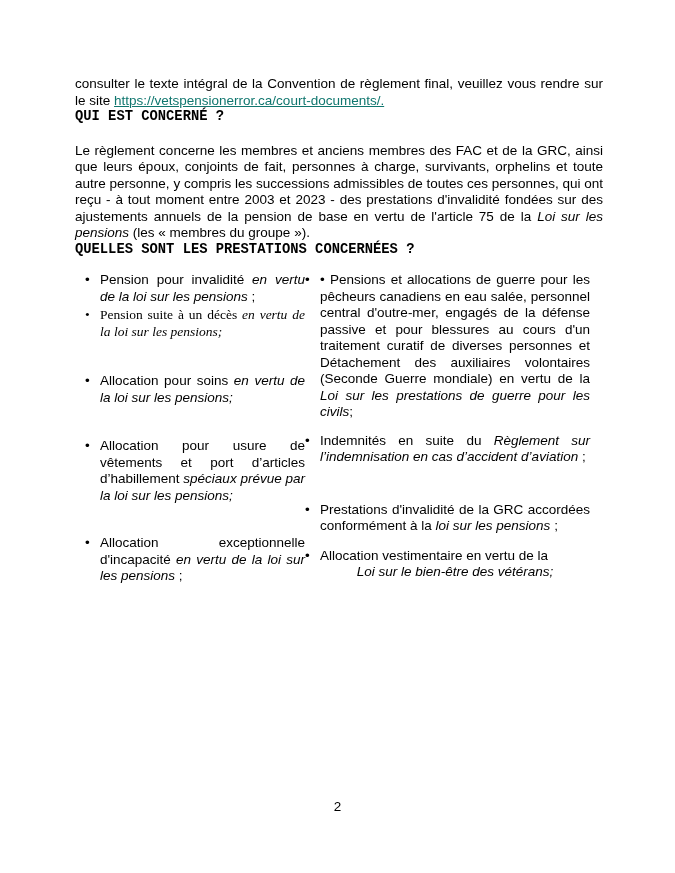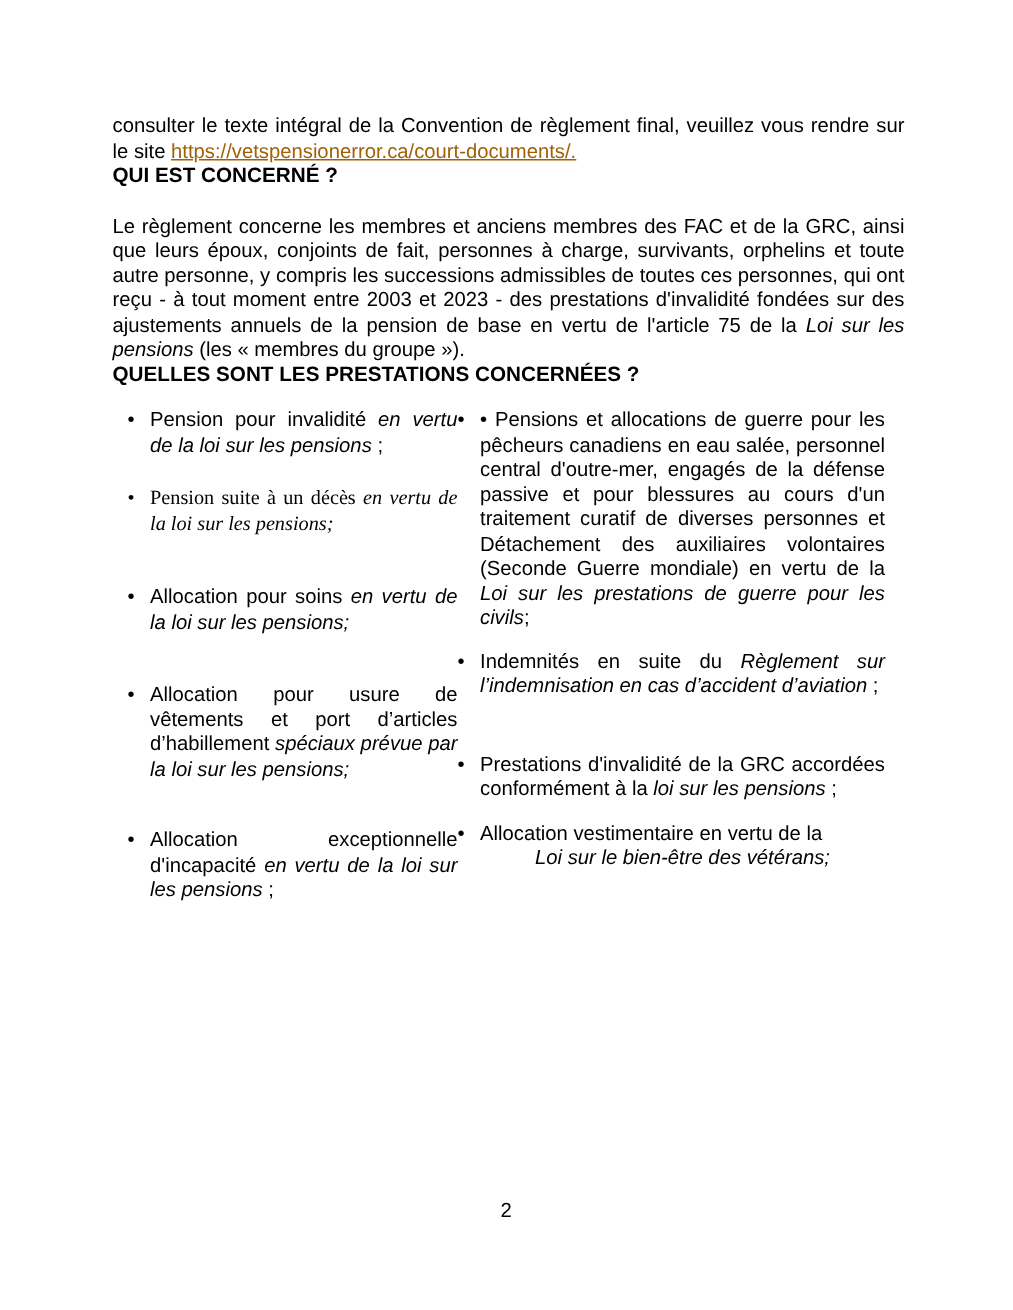--- a/index.html
+++ b/index.html
@@ -17,27 +17,28 @@
     position: absolute;
     left: 75px;
     top: 76px;
     width: 528px;
     font-size: 13.5px;
     line-height: 16.5px;
     text-align: justify;
   }
   p { margin: 0; }
   .intro-p { margin: 0; }
-  a.doc-link { color: #a16207; text-decoration: underline; cursor: pointer; }
+  a.doc-link { color: #0f766e; text-decoration: underline; cursor: pointer; }
   h2.doc-heading {
     font-size: 13.8px;
     font-weight: bold;
     margin: 0;
     text-align: left;
     line-height: 16.5px;
+    font-family: Liberation Mono, monospace;
   }
   .h-who { margin-top: 57px; }
   .p-who1 { margin-top: 17px; }
   .p-who2 { margin-top: 10px; }
   .h-benefits { margin-top: 10px; }
   .p-benefits-intro { margin-top: 11px; }
   .it { font-style: italic; }
   .b { font-weight: normal; }
   .columns {
     display: flex;
@@ -57,21 +58,21 @@
     left: 10px;
     top: 0;
   }
   .col-right li { padding-left: 15px; }
   .col-right li::before {
     content: "\2022";
     position: absolute;
     left: 0;
     top: 0;
   }
-  .col-left li:nth-child(1) { margin-bottom: 19px; }
+  .col-left li:nth-child(1) { margin-bottom: 2px; }
   .col-left li:nth-child(2) { margin-bottom: 33px; font-family: Liberation Serif, serif; }
   .col-left li:nth-child(3) { margin-bottom: 32px; }
   .col-left li:nth-child(4) { margin-bottom: 31px; }
   .col-right li:nth-child(1) { margin-bottom: 12px; }
   .col-right li:nth-child(2) { margin-bottom: 36px; }
   .col-right li:nth-child(3) { margin-bottom: 13px; }
   .col-right li:nth-child(4) .it {
     display: block;
     text-align: center;
   }

